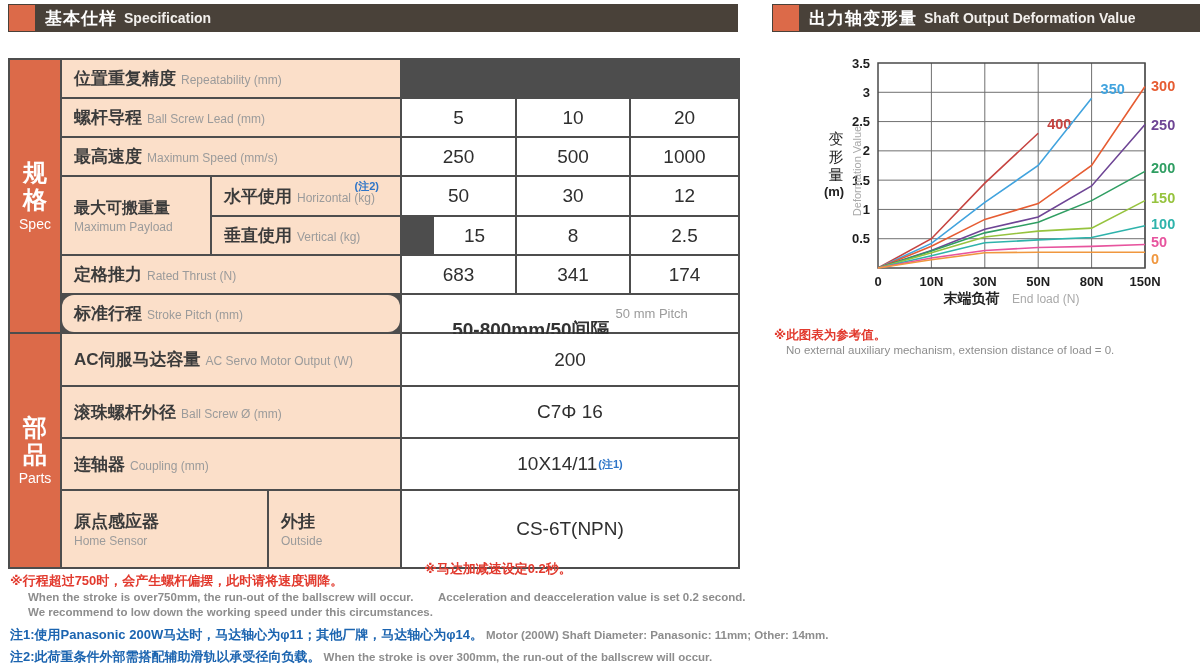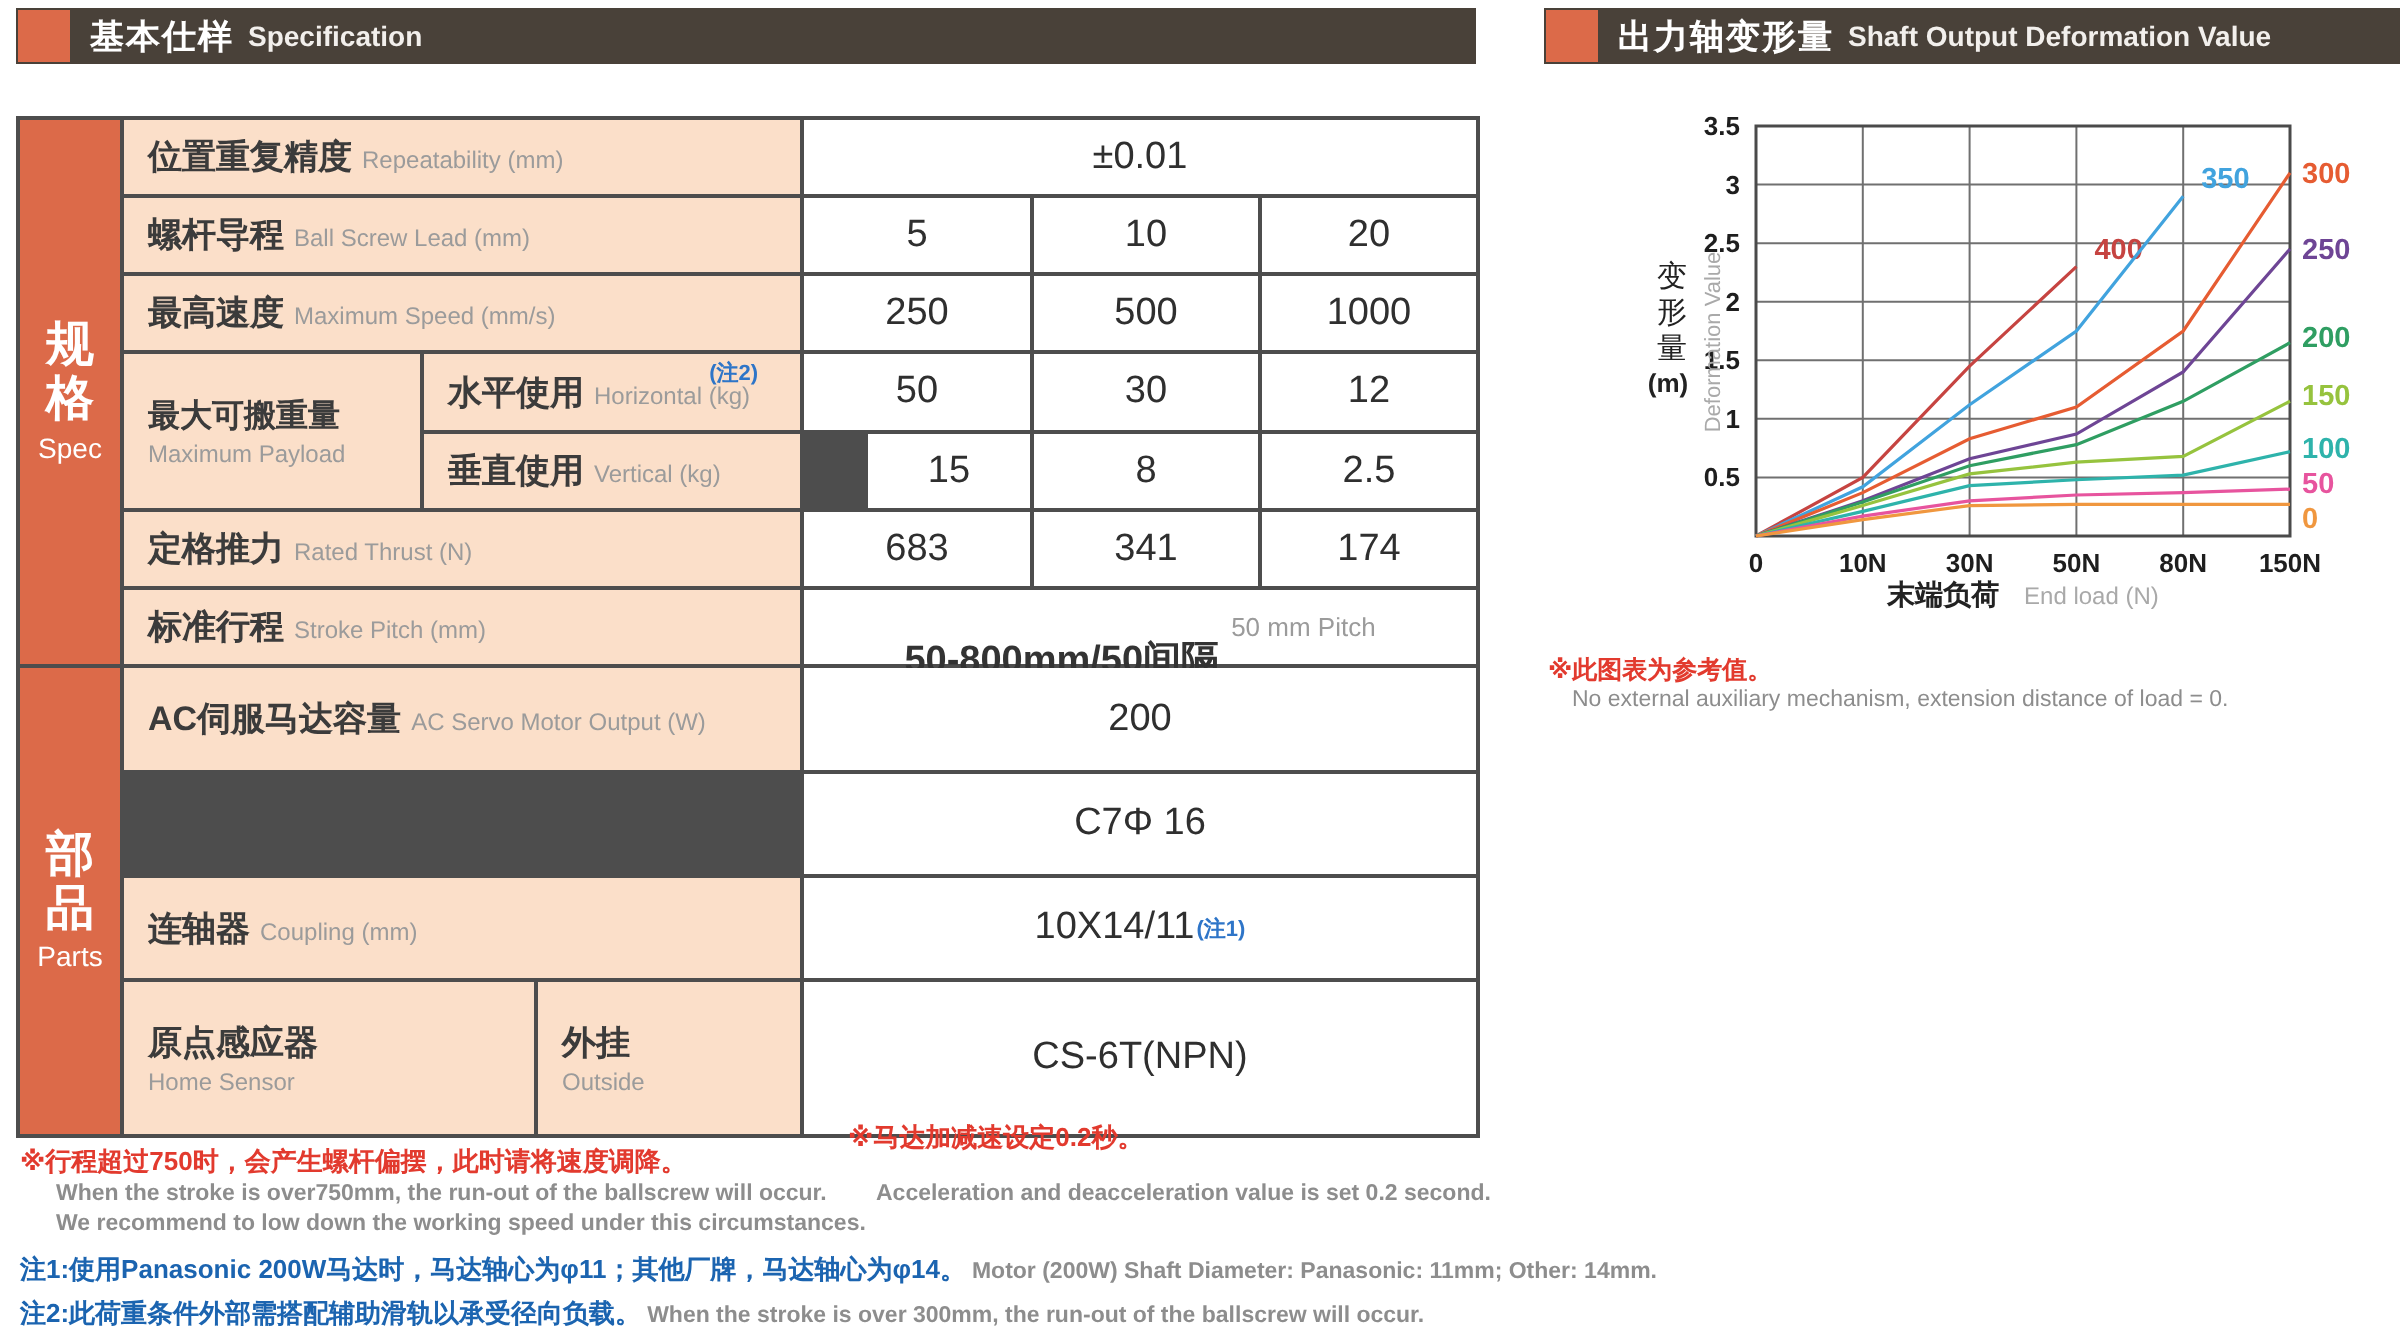--- a/index.html
+++ b/index.html
@@ -75,21 +75,20 @@
       <span class="g-en">Spec</span>
     </div>
     <div class="cell group" style="grid-area:8/1/12/2;">
       <span class="g-zh">部品</span>
       <span class="g-en">Parts</span>
     </div>
 
     <div class="cell label" style="grid-area:1/2/2/5;">
       <span class="line"><span class="zh">位置重复精度</span><span class="en">Repeatability (mm)</span></span>
     </div>
-    <div class="cell value" style="grid-area:1/5/2/8;">±0.01</div>
 
     <div class="cell label" style="grid-area:2/2/3/5;">
       <span class="line"><span class="zh">螺杆导程</span><span class="en">Ball Screw Lead (mm)</span></span>
     </div>
     <div class="cell value" style="grid-area:2/5/3/6;">5</div>
     <div class="cell value" style="grid-area:2/6/3/7;">10</div>
     <div class="cell value" style="grid-area:2/7/3/8;">20</div>
 
     <div class="cell label" style="grid-area:3/2/4/5;">
       <span class="line"><span class="zh">最高速度</span><span class="en">Maximum Speed (mm/s)</span></span>
@@ -116,33 +115,36 @@
     <div class="cell value" style="grid-area:5/6/6/7;">8</div>
     <div class="cell value" style="grid-area:5/7/6/8;">2.5</div>
 
     <div class="cell label" style="grid-area:6/2/7/5;">
       <span class="line"><span class="zh">定格推力</span><span class="en">Rated Thrust (N)</span></span>
     </div>
     <div class="cell value" style="grid-area:6/5/7/6;">683</div>
     <div class="cell value" style="grid-area:6/6/7/7;">341</div>
     <div class="cell value" style="grid-area:6/7/7/8;">174</div>
 
-    <div class="cell label" style="grid-area:7/2/8/5;">
+    <div class="cell label" style="grid-area:7/2/8/5;border-radius:12px;">
       <span class="line"><span class="zh">标准行程</span><span class="en">Stroke Pitch (mm)</span></span>
     </div>
     <div class="cell value" style="grid-area:7/5/8/8;">
       <span style="font-weight:bold; color:#333;margin-top:33px;">50-800mm/50间隔</span>
       <span class="sub-gray">50 mm Pitch</span>
     </div>
 
     <div class="cell label" style="grid-area:8/2/9/5;">
       <span class="line"><span class="zh">AC伺服马达容量</span><span class="en">AC Servo Motor Output (W)</span></span>
     </div>
     <div class="cell value" style="grid-area:8/5/9/8;">200</div>
 
+    <div class="cell label" style="grid-area:9/2/10/5;">
+      <span class="line"><span class="zh">滚珠螺杆外径</span><span class="en">Ball Screw Ø (mm)</span></span>
+    </div>
     <div class="cell value" style="grid-area:9/5/10/8;">C7Φ 16</div>
 
     <div class="cell label" style="grid-area:10/2/11/5;">
       <span class="line"><span class="zh">连轴器</span><span class="en">Coupling (mm)</span></span>
     </div>
     <div class="cell value" style="grid-area:10/5/11/8;">
       <span>10X14/11</span>
         <span class="sup-inline">(注1)</span>
     </div>
 

